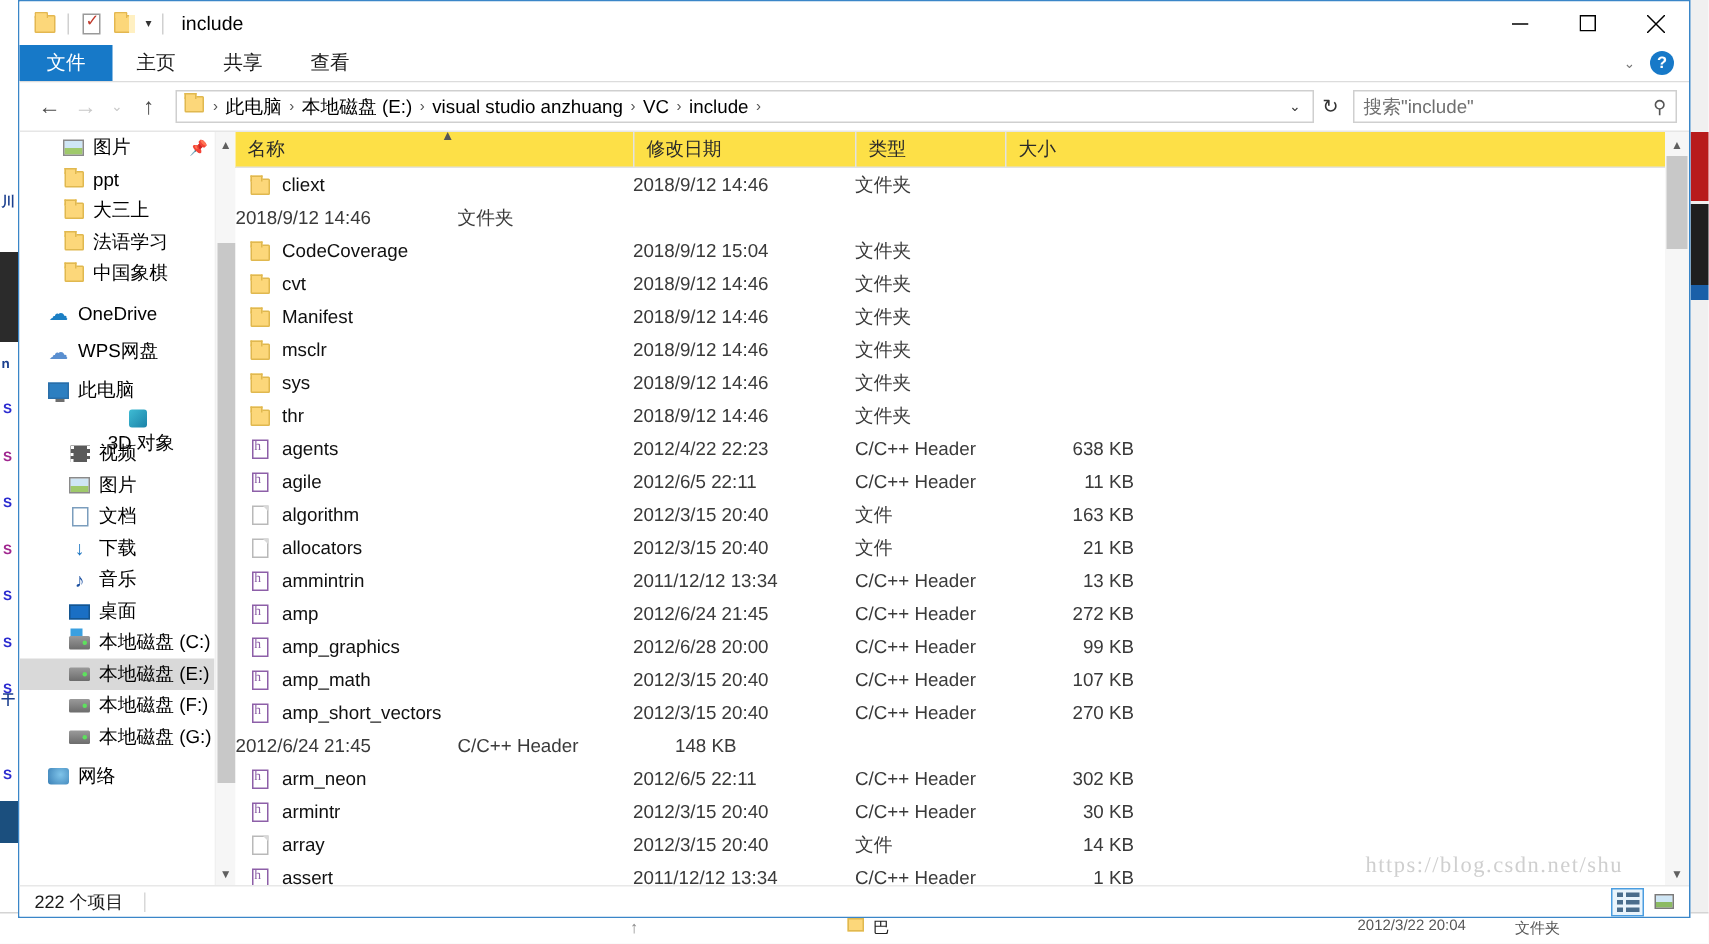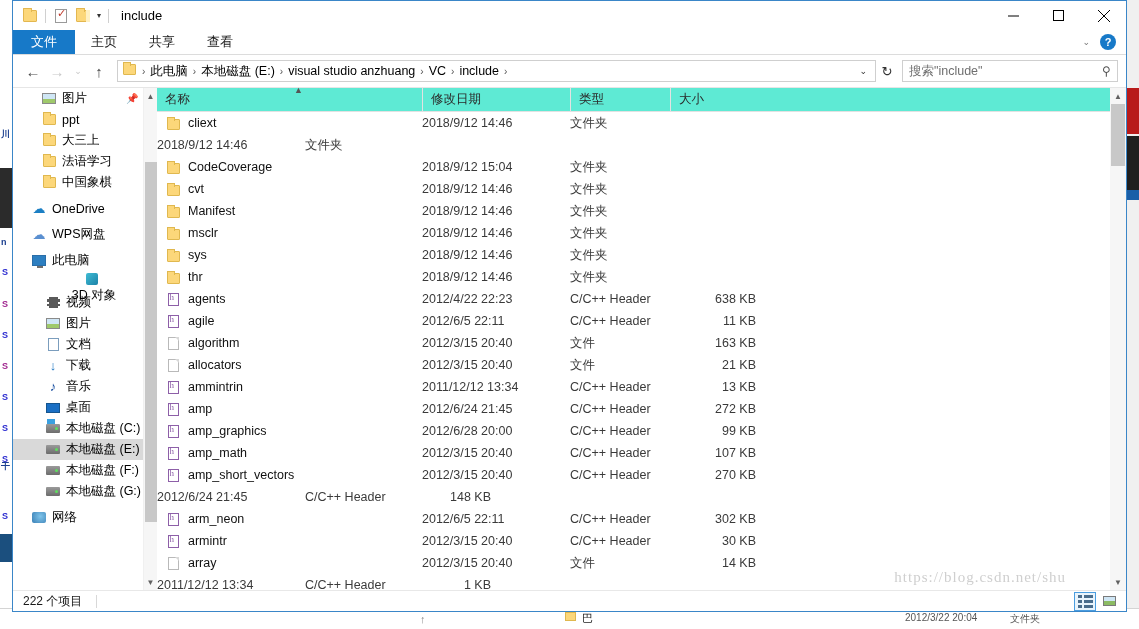--- a/index.html
+++ b/index.html
@@ -165,21 +165,21 @@
     border-left: 1px solid #f0f0f0;
   }
   .sb-arrow { height: 16px; font-size: 8px; color: #606060; display: flex; align-items: center; justify-content: center; width: 100%; }
   .sb-track { flex: 1; width: 100%; position: relative; background: #f6f6f6; }
   .sb-thumb { position: absolute; left: 1px; width: 12px; background: #c8c8c8; }
 
   .listpane { flex: 1; display: flex; flex-direction: column; min-width: 0; position: relative; background: #fff; }
 
   .col-headers {
     height: 24px; min-height: 24px; display: flex; align-items: center;
-    border-bottom: 1px solid #e2e2e2; background: #5eead4; position: relative;
+    border-bottom: 1px solid #e2e2e2; background: #fde047; position: relative;
   }
   .ch { font-size: 12.5px; color: #2a2a2a; padding-left: 8px; position: relative; height: 24px; display: flex; align-items: center; }
   .ch + .ch { border-left: 1px solid #e2e2e2; }
   .ch-name { width: 265px; }
   .ch-date { width: 148px; }
   .ch-type { width: 100px; }
   .ch-size { width: 100px; }
   .sort-caret { position: absolute; left: 137px; top: -3px; font-size: 9px; color: #555; }
 
   .rows { flex: 1; overflow: hidden; }
@@ -203,21 +203,21 @@
     content: ""; position: absolute; right: -1px; top: -1px;
     border-width: 0 4px 4px 0; border-style: solid; border-color: transparent #d8d8d8 transparent transparent;
   }
 
   .list-scroll {
     position: absolute; right: 0; top: 0; bottom: 0; width: 16px;
     background: #f6f6f6; display: flex; flex-direction: column; align-items: center;
   }
 
   .watermark {
-    position: absolute; right: 60px; bottom: 4px;
+    position: absolute; right: 44px; bottom: 4px;
     font-family: "Liberation Serif", serif;
     font-size: 15px; color: #cfcfcf; letter-spacing: 1px; white-space: nowrap;
   }
 
   
   .statusbar {
     height: 21px; min-height: 21px; display: flex; align-items: center;
     background: #ffffff; border-top: 1px solid #e8e8e8; padding-left: 10px;
     font-size: 12px; color: #1a1a1a;
   }
@@ -692,20 +692,26 @@
               <span class="row-ico">
                 <span class="ic-plainfile"></span>
               </span>
               <span>array</span>
             </div>
             <div class="cell-date">2012/3/15 20:40</div>
             <div class="cell-type">文件</div>
             <div class="cell-size">14 KB</div>
           </div>
           <div class="row">
+            <div class="cell-name">
+              <span class="row-ico">
+                <span class="ic-hfile"></span>
+              </span>
+              <span>assert</span>
+            </div>
             <div class="cell-date">2011/12/12 13:34</div>
             <div class="cell-type">C/C++ Header</div>
             <div class="cell-size">1 KB</div>
           </div>
         </div>
 
       <div class="watermark">https://blog.csdn.net/shu</div>
 
       <div class="list-scroll">
         <div class="sb-arrow">▲</div>

